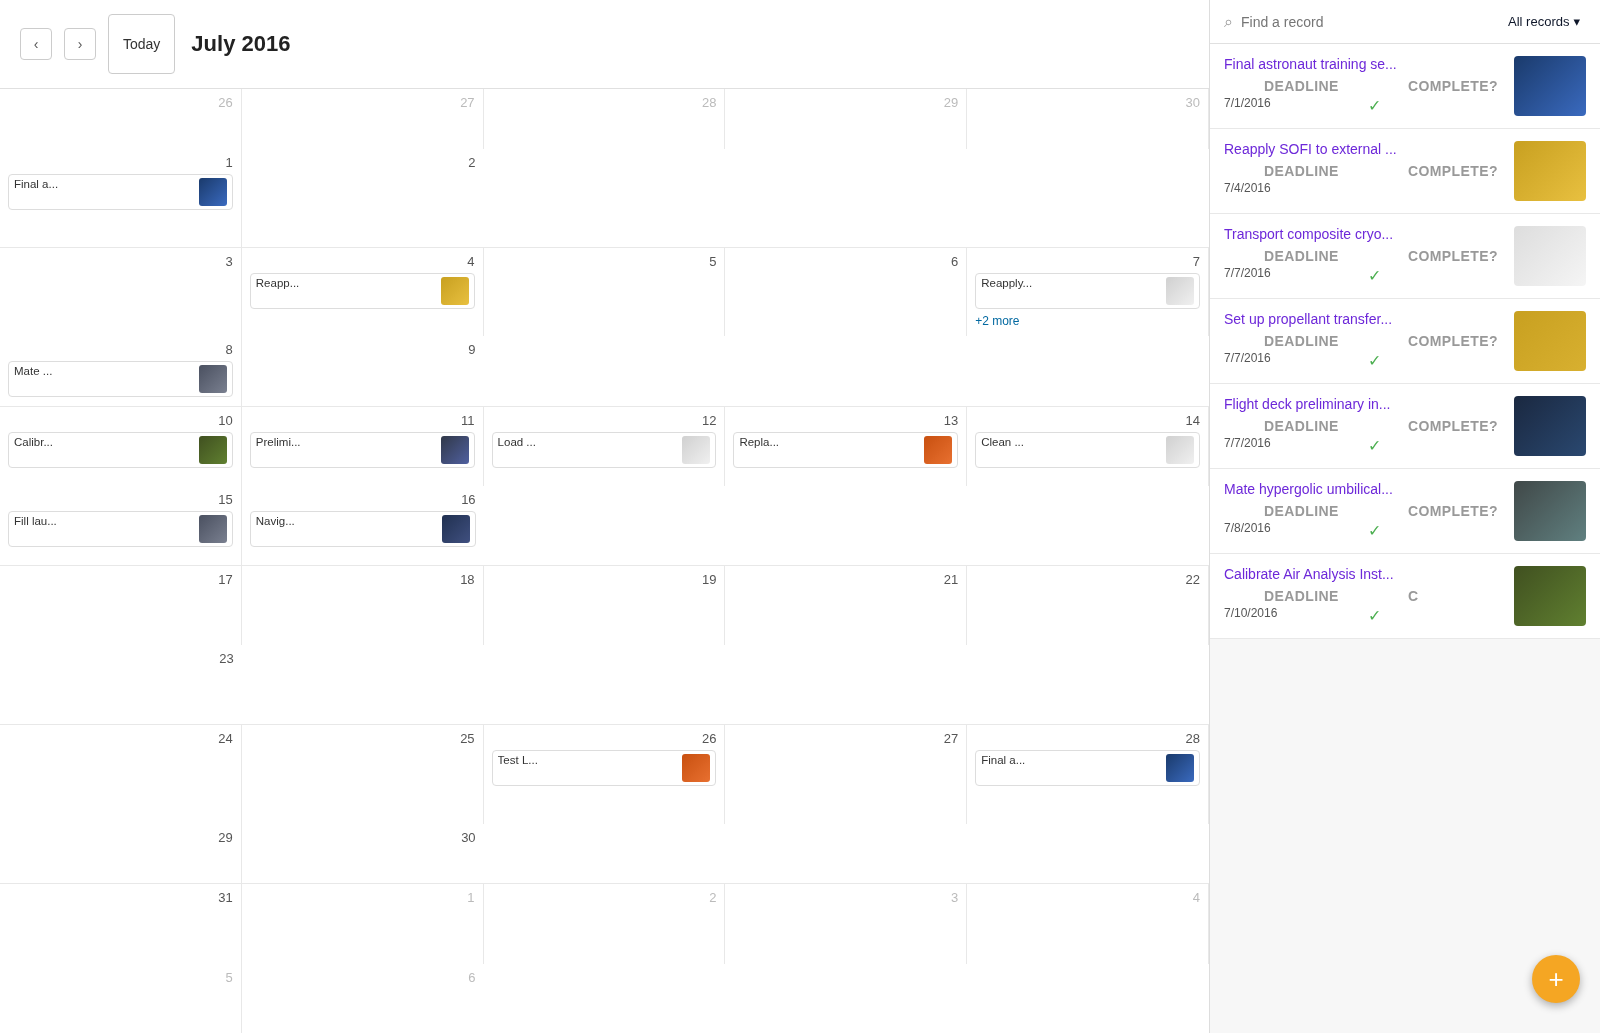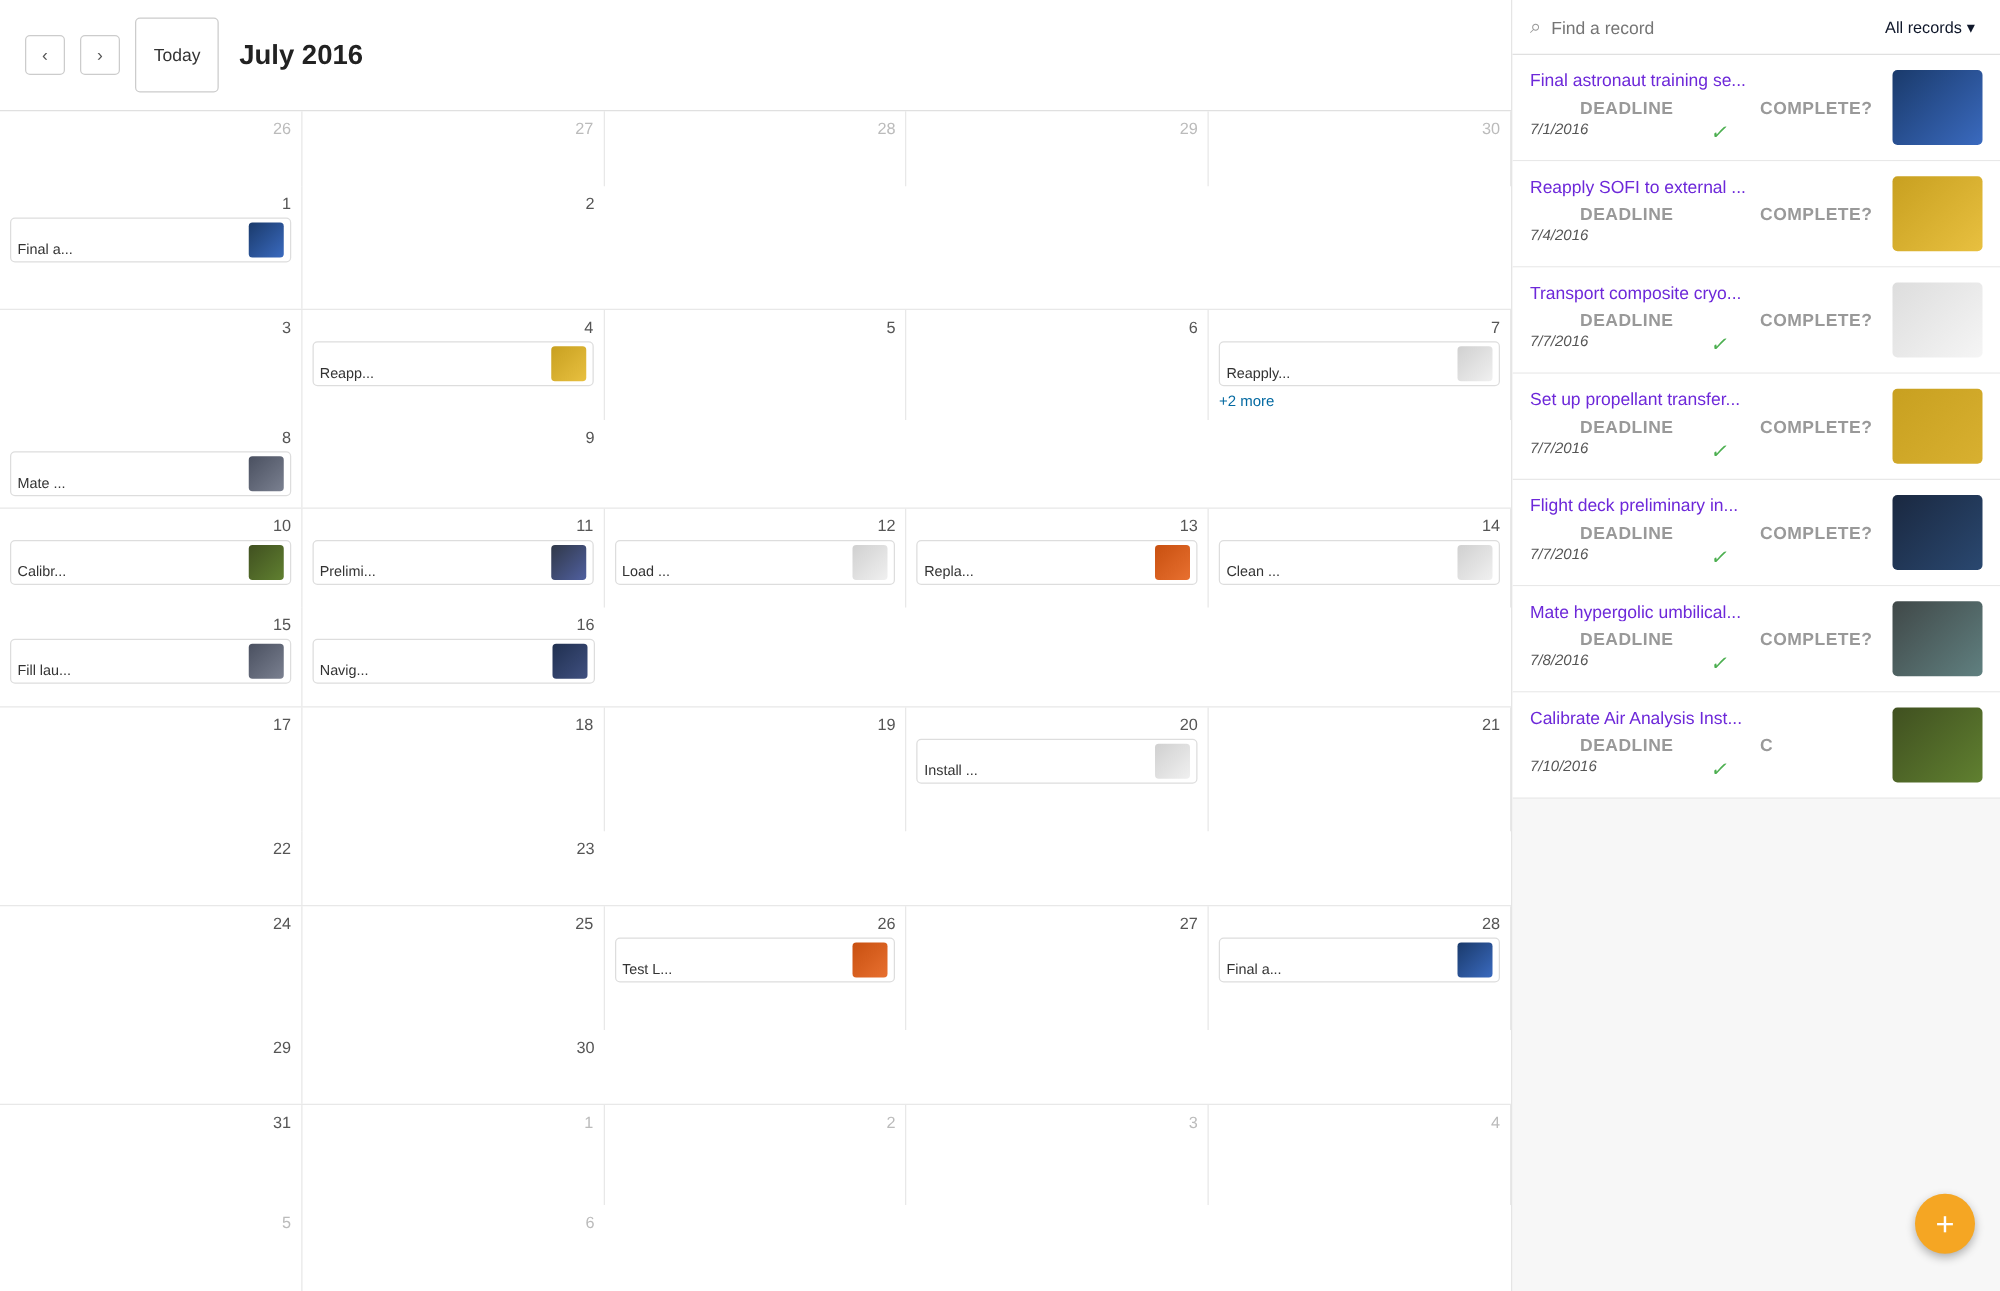--- a/index.html
+++ b/index.html
@@ -89,21 +89,21 @@
 
     .day-num {
       font-size: 13px;
       color: #555;
       text-align: right;
       margin-bottom: 4px;
     }
 
     .event-item {
       display: flex;
-      align-items: flex-end;
+      align-items: flex-start;
       background: #fff;
       border: 1px solid #ddd;
       border-radius: 4px;
       padding: 3px 5px;
       margin-bottom: 3px;
       font-size: 11.5px;
       color: #333;
       cursor: pointer;
       gap: 3px;
       overflow: hidden;
@@ -220,21 +220,20 @@
       color: #999;
       font-weight: 600;
       letter-spacing: 0.4px;
       text-transform: uppercase;
       padding-left: 40px;
     }
 
     .meta-value {
       font-size: 12px;
       color: #555;
-      font-style: italic;
     }
 
     .check-icon {
       color: #4caf50;
       font-size: 16px;
     }
 
     .record-thumb {
       width: 72px;
       height: 60px;
@@ -414,27 +413,20 @@
         <div class="calendar-cell">
           <div class="day-num">17</div>
         </div>
         <div class="calendar-cell">
           <div class="day-num">18</div>
         </div>
         <div class="calendar-cell">
           <div class="day-num">19</div>
         </div>
         <div class="calendar-cell">
-          <div class="day-num">20</div>
-          <div class="event-item">
-            <span class="event-label">Install ...</span>
-            <div class="event-thumb evt-white"></div>
-          </div>
-        </div>
-        <div class="calendar-cell">
           <div class="day-num">21</div>
         </div>
         <div class="calendar-cell">
           <div class="day-num">22</div>
         </div>
         <div class="calendar-cell">
           <div class="day-num">23</div>
         </div>
       </div>
       <div class="calendar-week">

